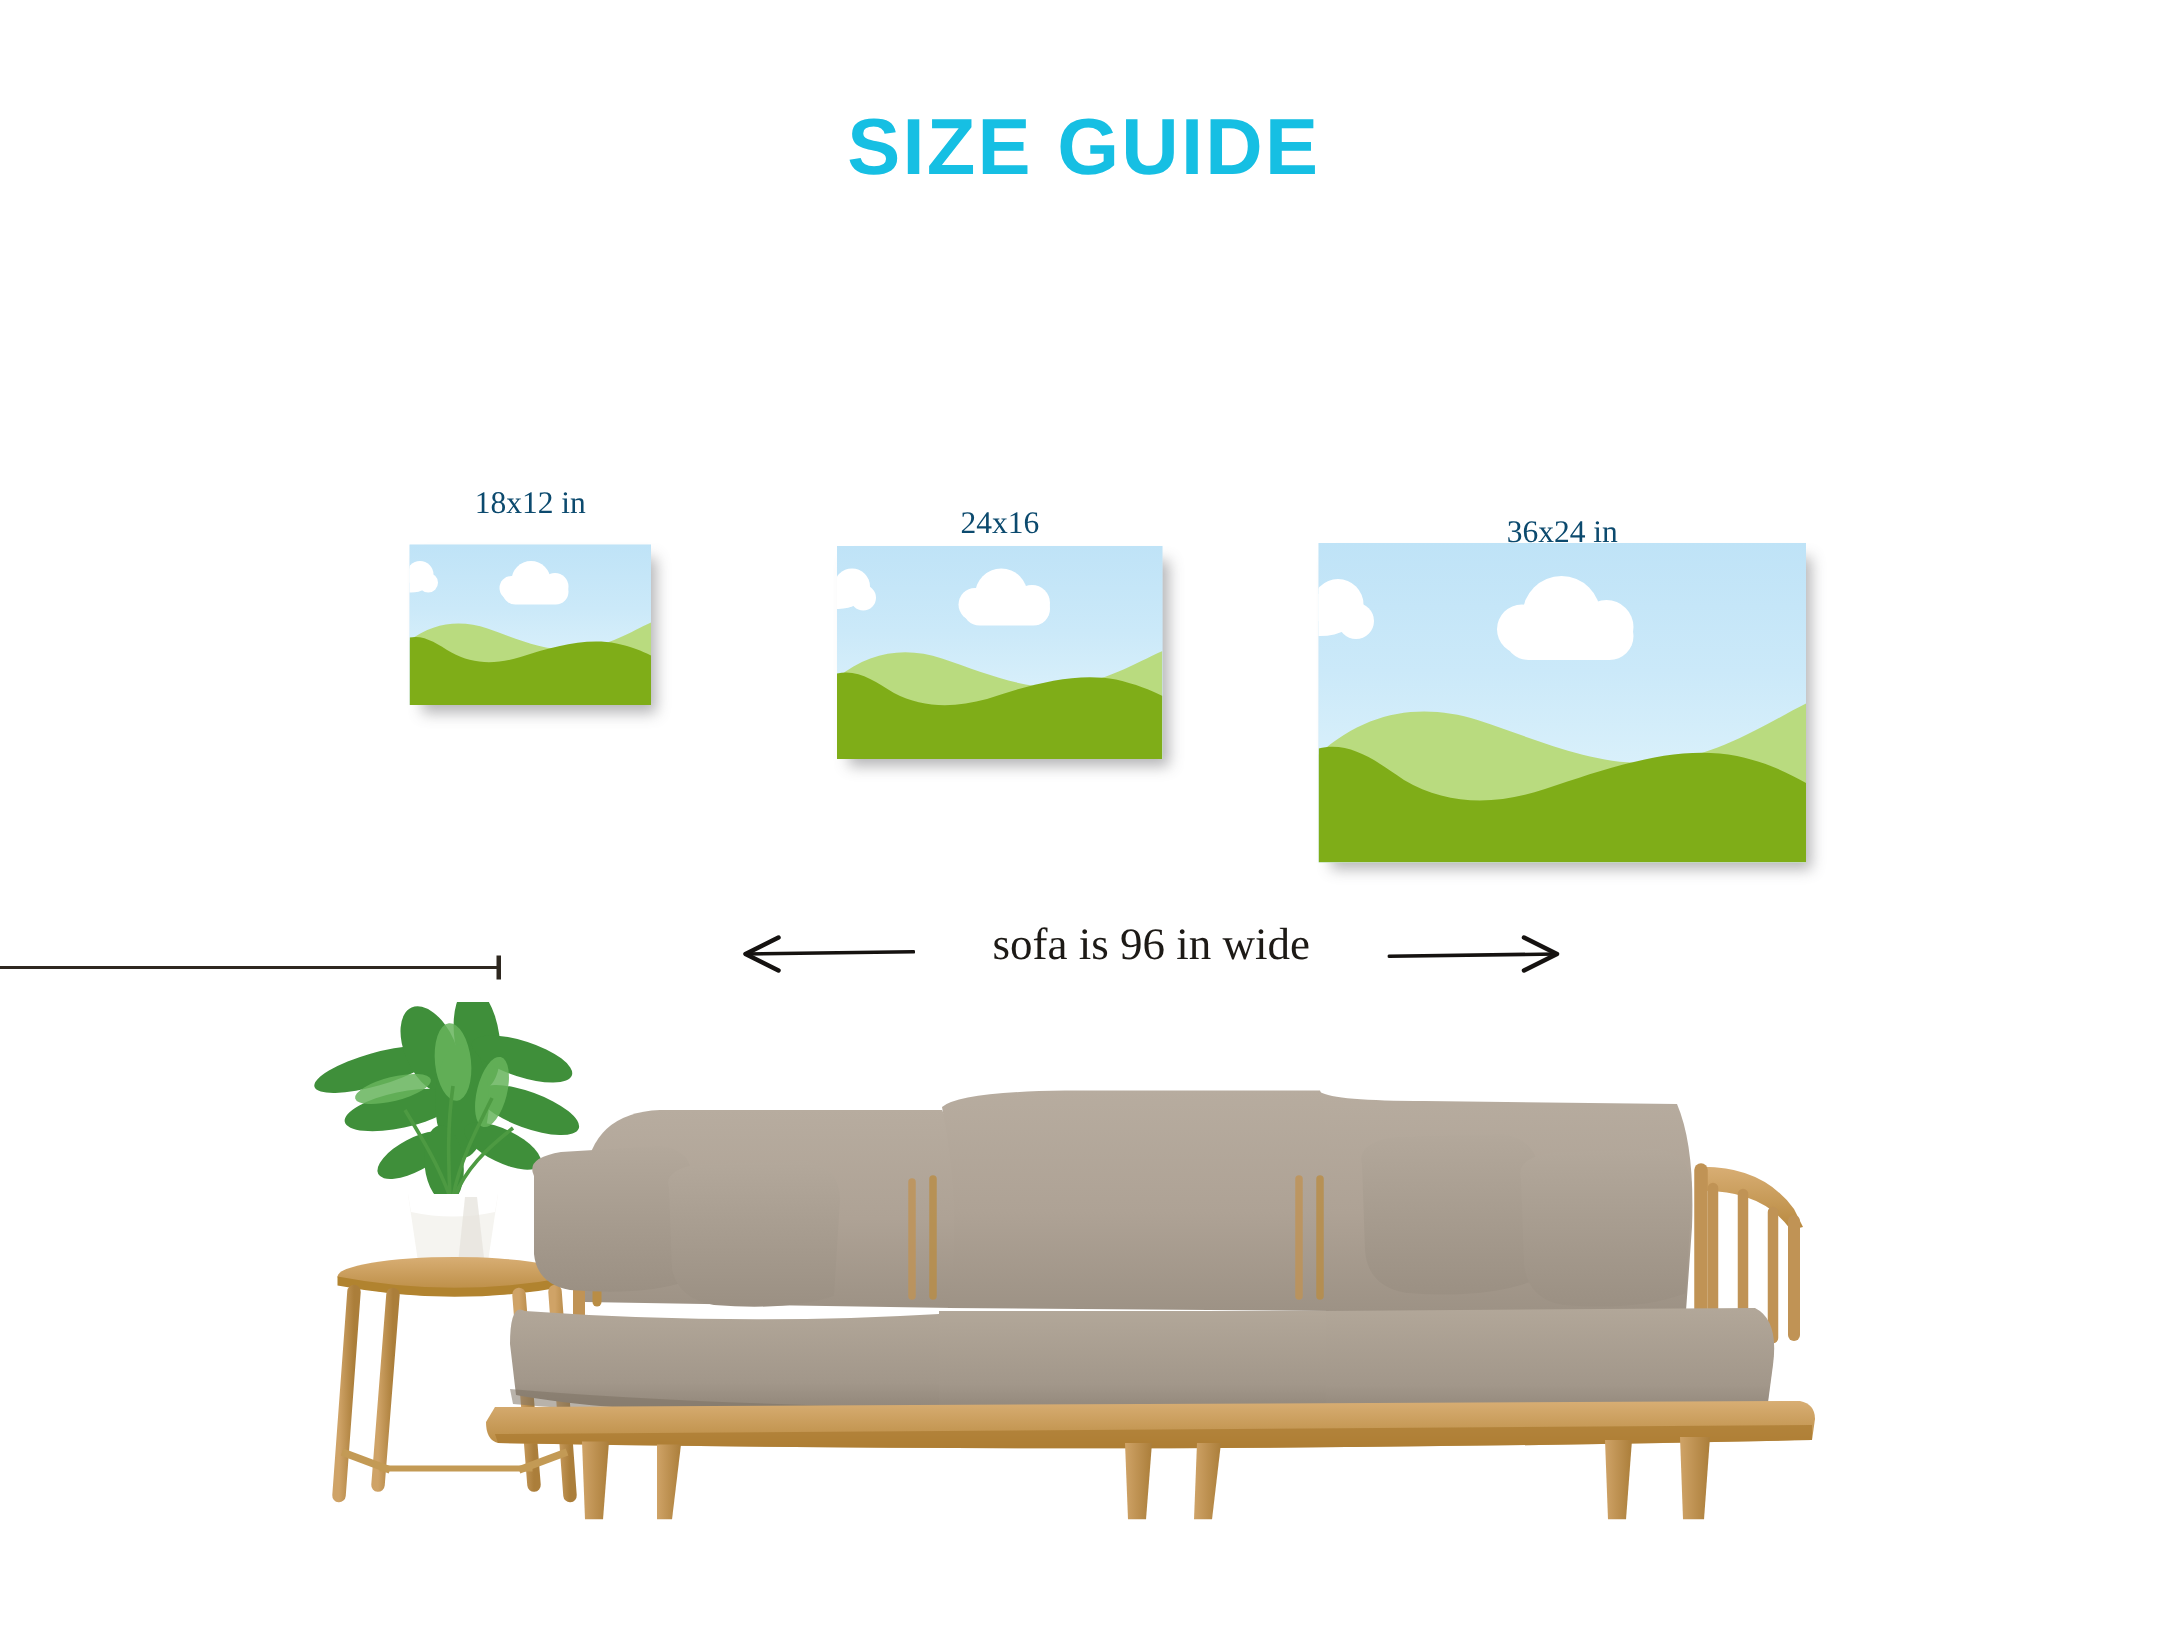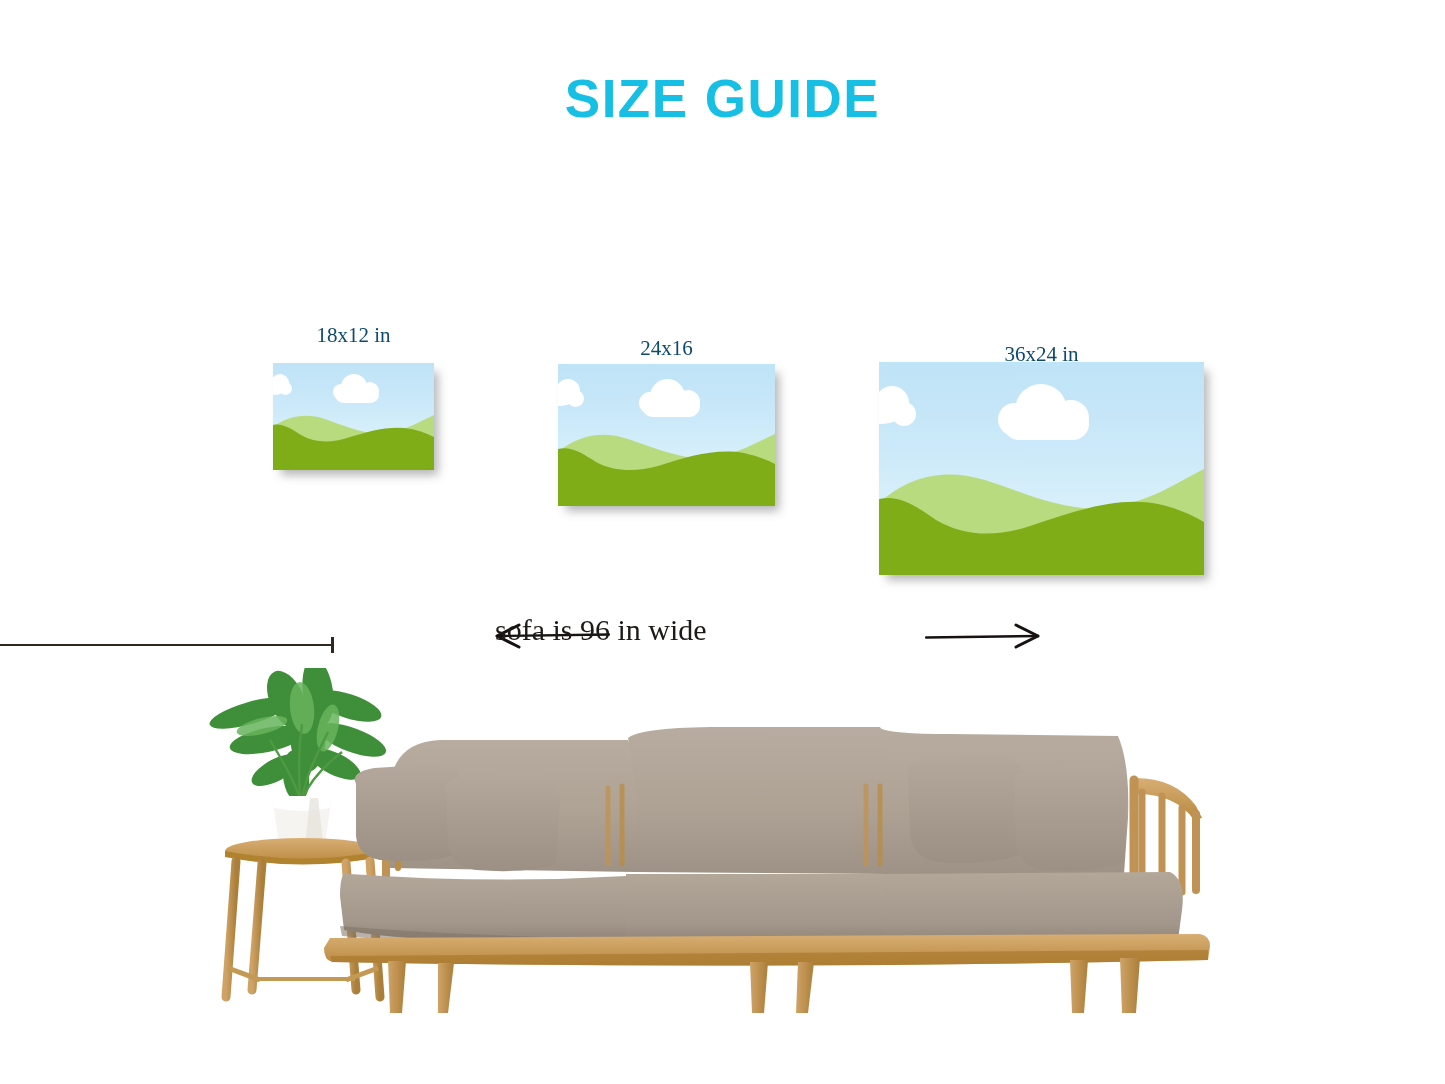--- a/index.html
+++ b/index.html
@@ -116,20 +116,21 @@
     top: 10px;
     height: 28px;
   }
   .sofa-note .arrow svg { display: block; }
   .sofa-note .arrow-left { left: 0; }
   .sofa-note .arrow-right { right: 0; }
   .sofa-note .label {
     position: absolute;
     left: 0; right: 0;
     top: 1px;
+    text-align: center;
     font-family: "Liberation Serif", serif;
     font-size: 30px;
     color: #1d1a16;
     white-space: nowrap;
   }
 
   
   .scene {
     position: absolute;
     left: 190px;

